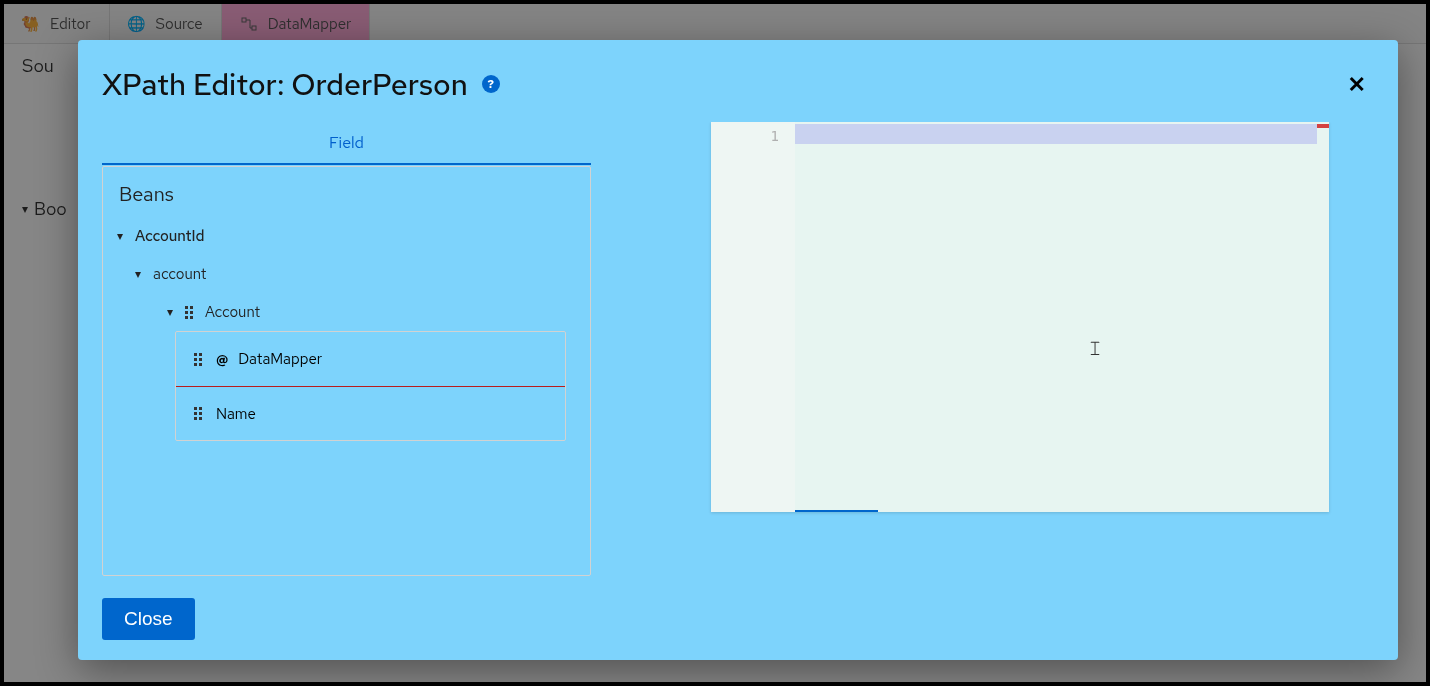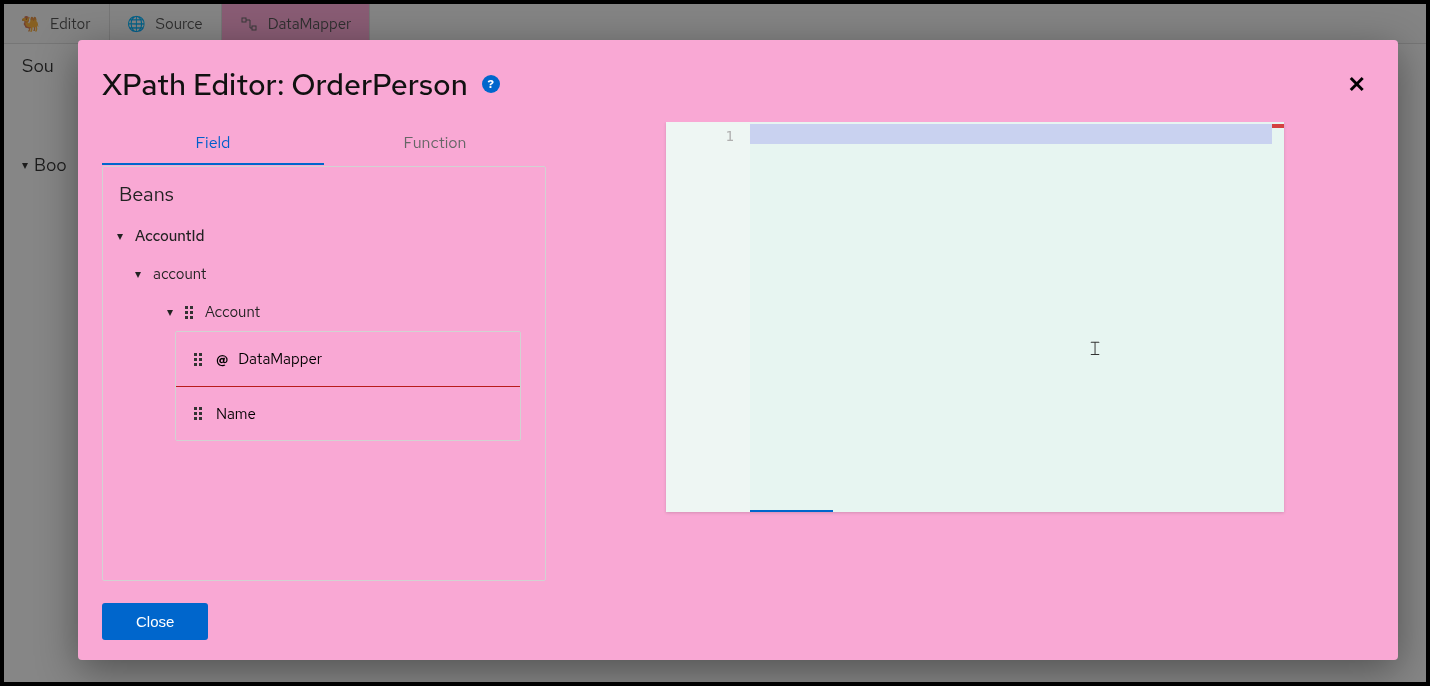--- a/index.html
+++ b/index.html
@@ -41,21 +41,21 @@
     position: absolute; inset: 4px;
     background: rgba(0,0,0,0.45);
   }
   
   .modal {
     position: absolute;
     top: 40px;
     left: 78px;
     width: 1320px;
     height: 620px;
-    background: #f9a8d4;
+    background: #7dd3fc;
     border-radius: 4px;
     box-shadow: 0 10px 40px rgba(0,0,0,0.4);
     display: flex;
     flex-direction: column;
     padding: 24px 24px 20px 24px;
     justify-content: center;
   }
   .modal-header {
     display: flex;
     align-items: center;
@@ -78,21 +78,21 @@
     font-size: 22px; font-weight: 700; cursor: pointer;
     padding: 4px 8px;
   }
   .modal-body {
     flex: 1;
     display: flex;
     gap: 0;
     overflow: hidden;
   }
   .left-col {
-    width: 444px;
+    width: 489px;
     display: flex;
     flex-direction: column;
   }
   .subtabs {
     display: flex;
     border-bottom: 1px solid transparent;
   }
   .subtab {
     flex: 1;
     text-align: center;
@@ -217,22 +217,22 @@
     left:0; width:83px;bottom:0;height:2px;background:#0066cc;
   }
   .modal-footer {
     padding-top: 22px;
   }
   .btn-primary {
     background: #0066cc;
     color: #fff;
     border: none;
     border-radius: 3px;
-    padding: 10px 34px;
-    font-size: 15px;
+    padding: 10px 22px;
+    font-size: 19px;
     cursor: pointer;
   }
   .cursor-caret {
     position:absolute;
     top: 297px; left: 1010px;
     font-family: serif;
     font-size: 20px;
     color: #333;
     pointer-events: none;
   }
@@ -260,21 +260,21 @@
         <svg width="16" height="16" viewBox="0 0 16 16">
             <rect x="1" y="2" width="4" height="4" fill="none" stroke="#666"></rect>
             <rect x="11" y="10" width="4" height="4" fill="none" stroke="#666"></rect>
             <path d="M5 4 H9 V12 H11" fill="none" stroke="#666"></path>
           </svg>
       </span>
       <span>DataMapper</span>
     </div>
   </div>
   <div class="bg-side">
-    <div style="margin-bottom:76px;">Sou</div>
+    <div style="margin-bottom:120px;">Sou</div>
     <div style="display:flex;align-items:center;gap:6px;">
       <span style="font-size:12px;">▾</span>
       <span>Boo</span>
     </div>
   </div>
 </div>
 
 <div class="overlay-dim"></div>
 
 <div class="modal">
@@ -282,21 +282,20 @@
     <span class="modal-title">XPath Editor: OrderPerson</span>
     <span class="help-icon">?</span>
     <span class="spacer"></span>
     <span class="close-x">✕</span>
   </div>
 
   <div class="modal-body">
     <div class="left-col">
       <div class="subtabs">
         <div class="subtab active">Field</div>
-        <div class="subtab">Function</div>
       </div>
       <div class="source-panel">
         <div class="source-title">Beans</div>
         <div class="tree-scroll">
           <div class="tree-row l0">
             <span class="caret">▾</span>
             <span>AccountId</span>
           </div>
           <div class="tree-row l1">
             <span class="caret">▾</span>

